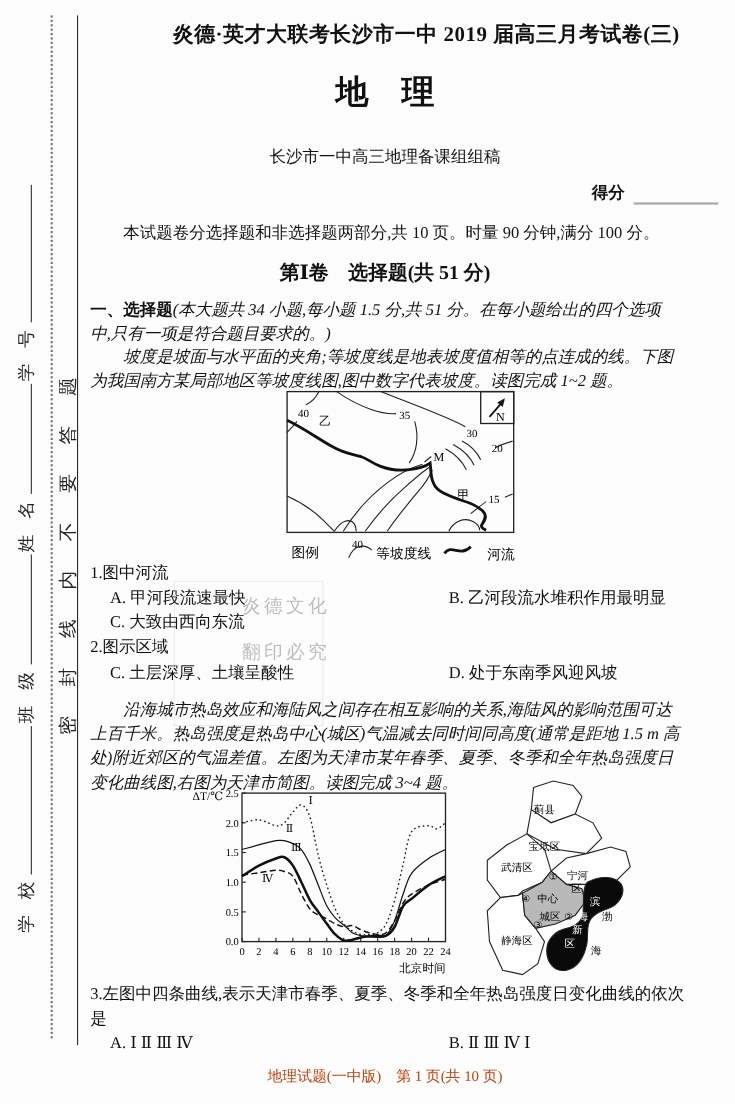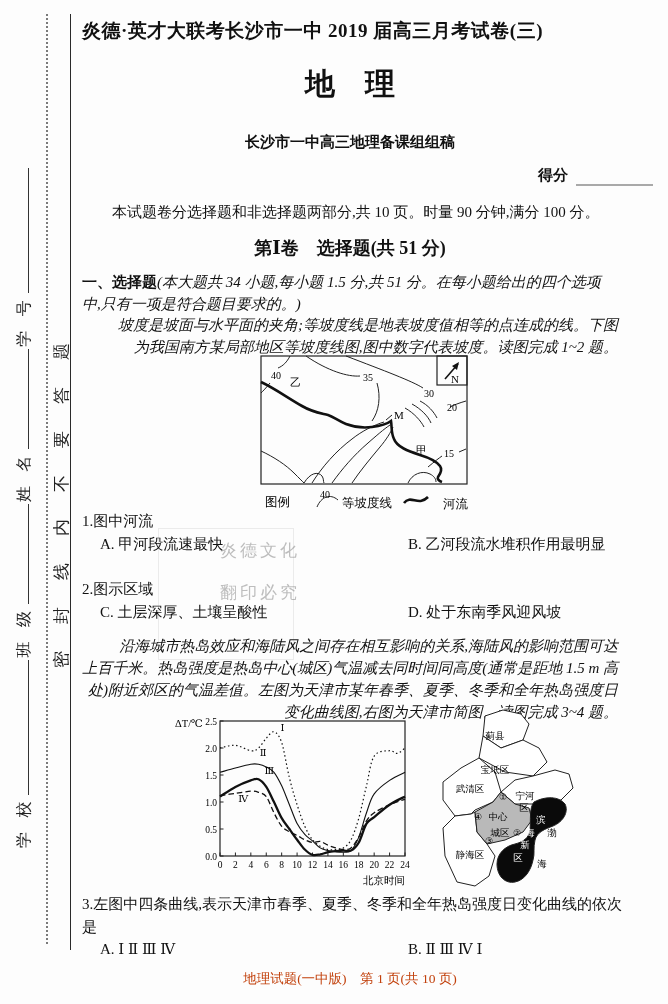--- a/index.html
+++ b/index.html
@@ -14,33 +14,33 @@
   .fields-col{left:14px;top:848px;font-size:16px;letter-spacing:5px;color:#222;}
   .fields-col .wline{display:inline-block;border-bottom:1.2px solid #333;height:14px;
                      vertical-align:baseline;margin:0 2px;}
   .seal-col{left:50px;top:668px;font-size:17px;letter-spacing:27px;color:#222;}
   
   .wm-box{left:158px;top:528px;width:134px;height:130px;border:1.5px solid rgba(0,0,0,0.07);}
   .wm{left:200px;top:530px;width:100px;text-align:right;font-size:17px;line-height:42px;
       color:rgba(125,125,125,0.5);letter-spacing:3px;z-index:5;
       font-family:"Liberation Sans","DejaVu Sans",sans-serif;}
   
-  .title{left:82px;top:18px;width:536px;text-align:left;font-size:19px;font-weight:bold;letter-spacing:0.5px;}
+  .title{left:82px;top:18px;width:536px;text-align:right;font-size:19px;font-weight:bold;letter-spacing:0.5px;}
   .subject{left:82px;top:64px;width:536px;text-align:center;font-size:30px;font-weight:bold;}
-  .byline{left:82px;top:133px;width:536px;text-align:center;font-size:15px;font-weight:bold;
+  .byline{left:82px;top:133px;width:536px;text-align:center;font-size:15px;font-weight:normal;
           font-family:"Liberation Sans","DejaVu Sans",sans-serif;}
   .score{left:538px;top:166px;font-size:15px;font-weight:bold;
          font-family:"Liberation Sans","DejaVu Sans",sans-serif;}
   .score-line{left:576px;top:168px;width:77px;height:16px;border-bottom:2px solid #a9a9a9;}
   .intro{left:82px;top:202px;width:536px;font-size:15px;text-indent:2em;line-height:21px;}
   .sect{left:82px;top:236px;width:536px;text-align:center;font-size:18px;font-weight:bold;}
   .part{left:82px;top:271px;width:536px;font-size:15px;line-height:21.5px;}
   .part b{font-family:"Liberation Sans","DejaVu Sans",sans-serif;}
   .kai{font-style:italic;}
-  .passage{left:82px;top:315px;width:536px;font-size:15px;line-height:21.5px;text-indent:2em;text-align:right;}
+  .passage{left:82px;top:315px;width:536px;font-size:15px;line-height:21.5px;text-indent:2em;}
   .passage2{top:635px;line-height:22px;}
   
   .q{left:82px;width:540px;font-size:15px;line-height:22.5px;position:absolute;}
   .orow{display:flex;}
   .ocell{padding-left:18px;box-sizing:border-box;}
   .ocell.c1{width:308px;}
   .ocell.c2{flex:1;}
   .footer{left:82px;top:970px;width:536px;text-align:center;font-size:13.5px;color:#c2410c;}
   svg{overflow:visible;}
   svg text{font-family:"Liberation Serif","DejaVu Serif",serif;}
@@ -136,20 +136,21 @@
   </svg>
 </div>
 
 <div class="q" style="top:510px">
   <div><span>1.</span><span>图中河流</span></div>
   <div class="orow">
     <div class="ocell c1"><span>A.</span> <span>甲河段流速最快</span></div>
     <div class="ocell c2"><span>B.</span> <span>乙河段流水堆积作用最明显</span></div>
   </div>
   <div class="orow">
+    <div class="ocell c1"><span>C.</span> <span>大致由西向东流</span></div>
   </div>
 </div>
 
 <div class="q" style="top:578px">
   <div><span>2.</span><span>图示区域</span></div>
   <div class="orow">
     <div class="ocell c1"><span>C.</span> <span>土层深厚、土壤呈酸性</span></div>
     <div class="ocell c2"><span>D.</span> <span>处于东南季风迎风坡</span></div>
   </div>
 </div>

